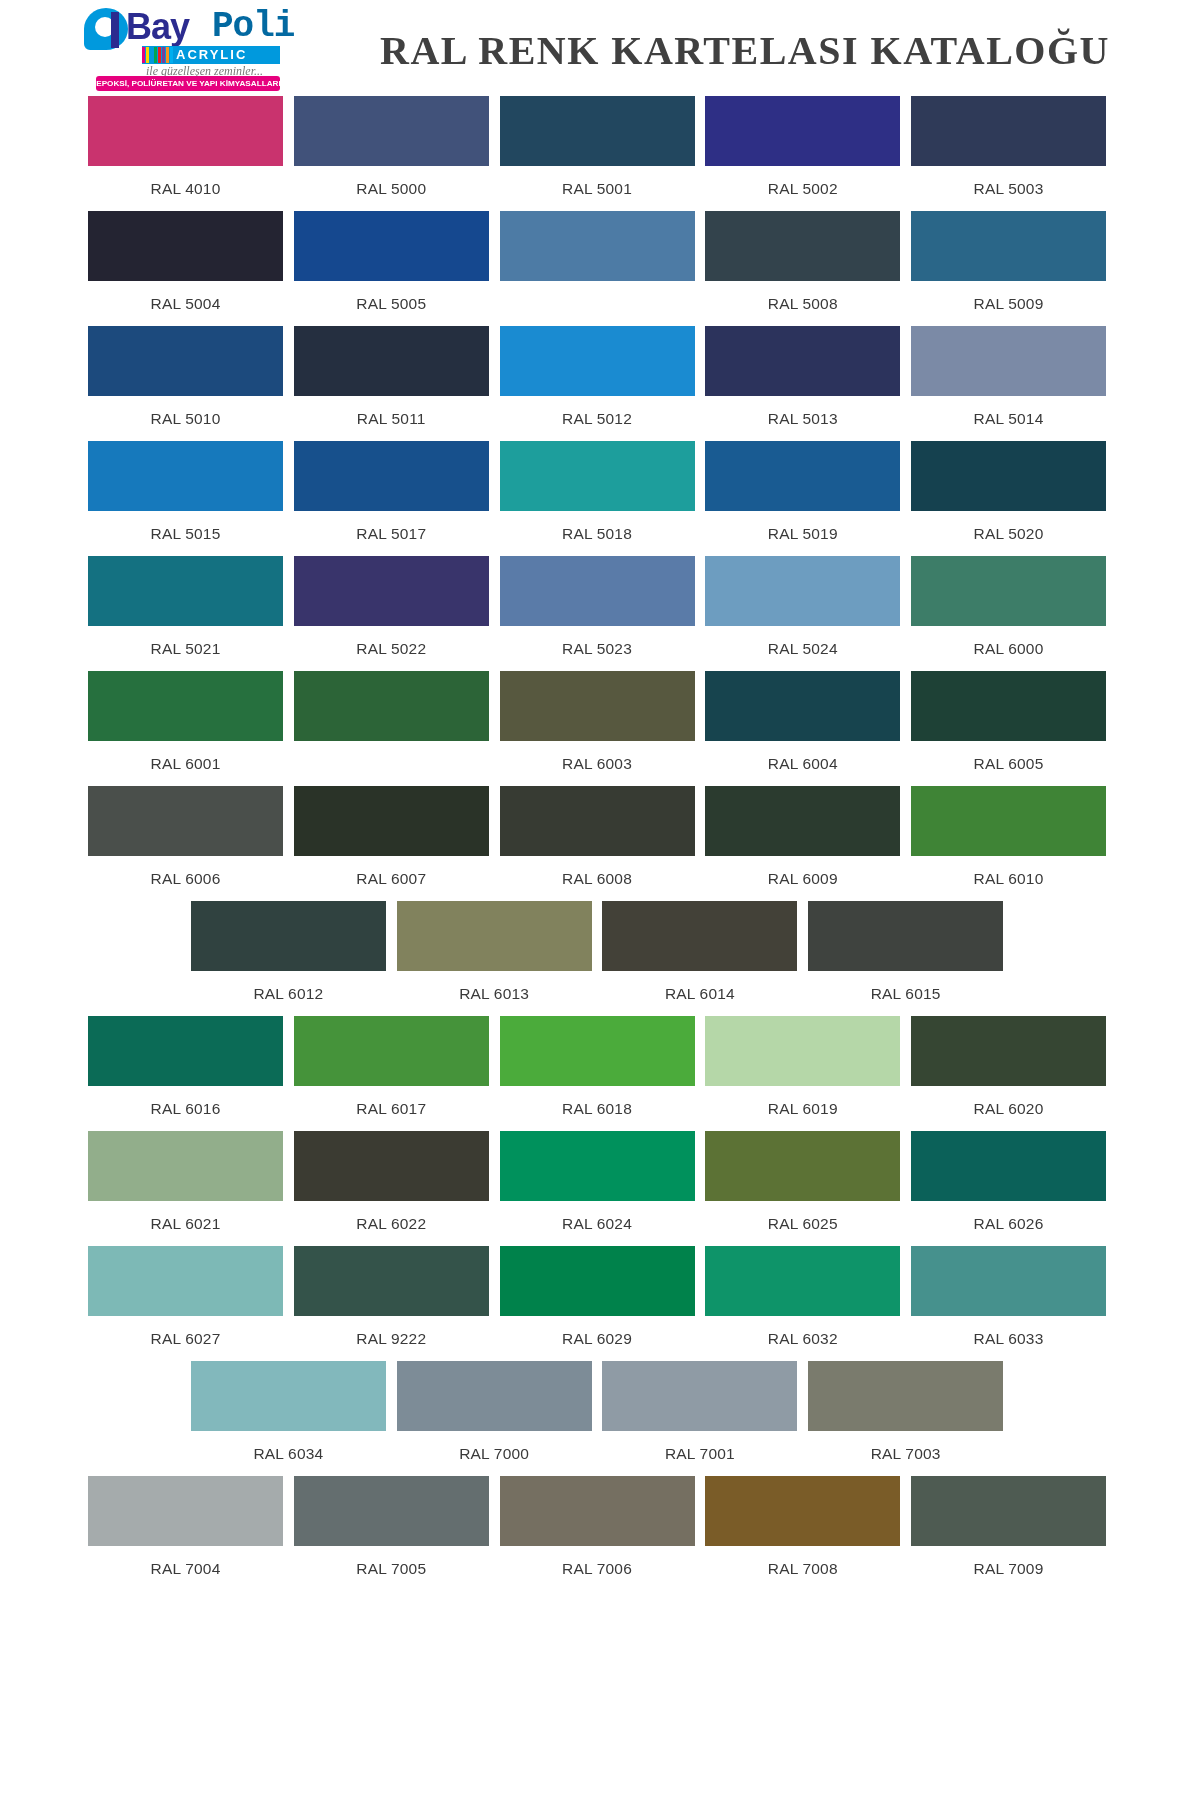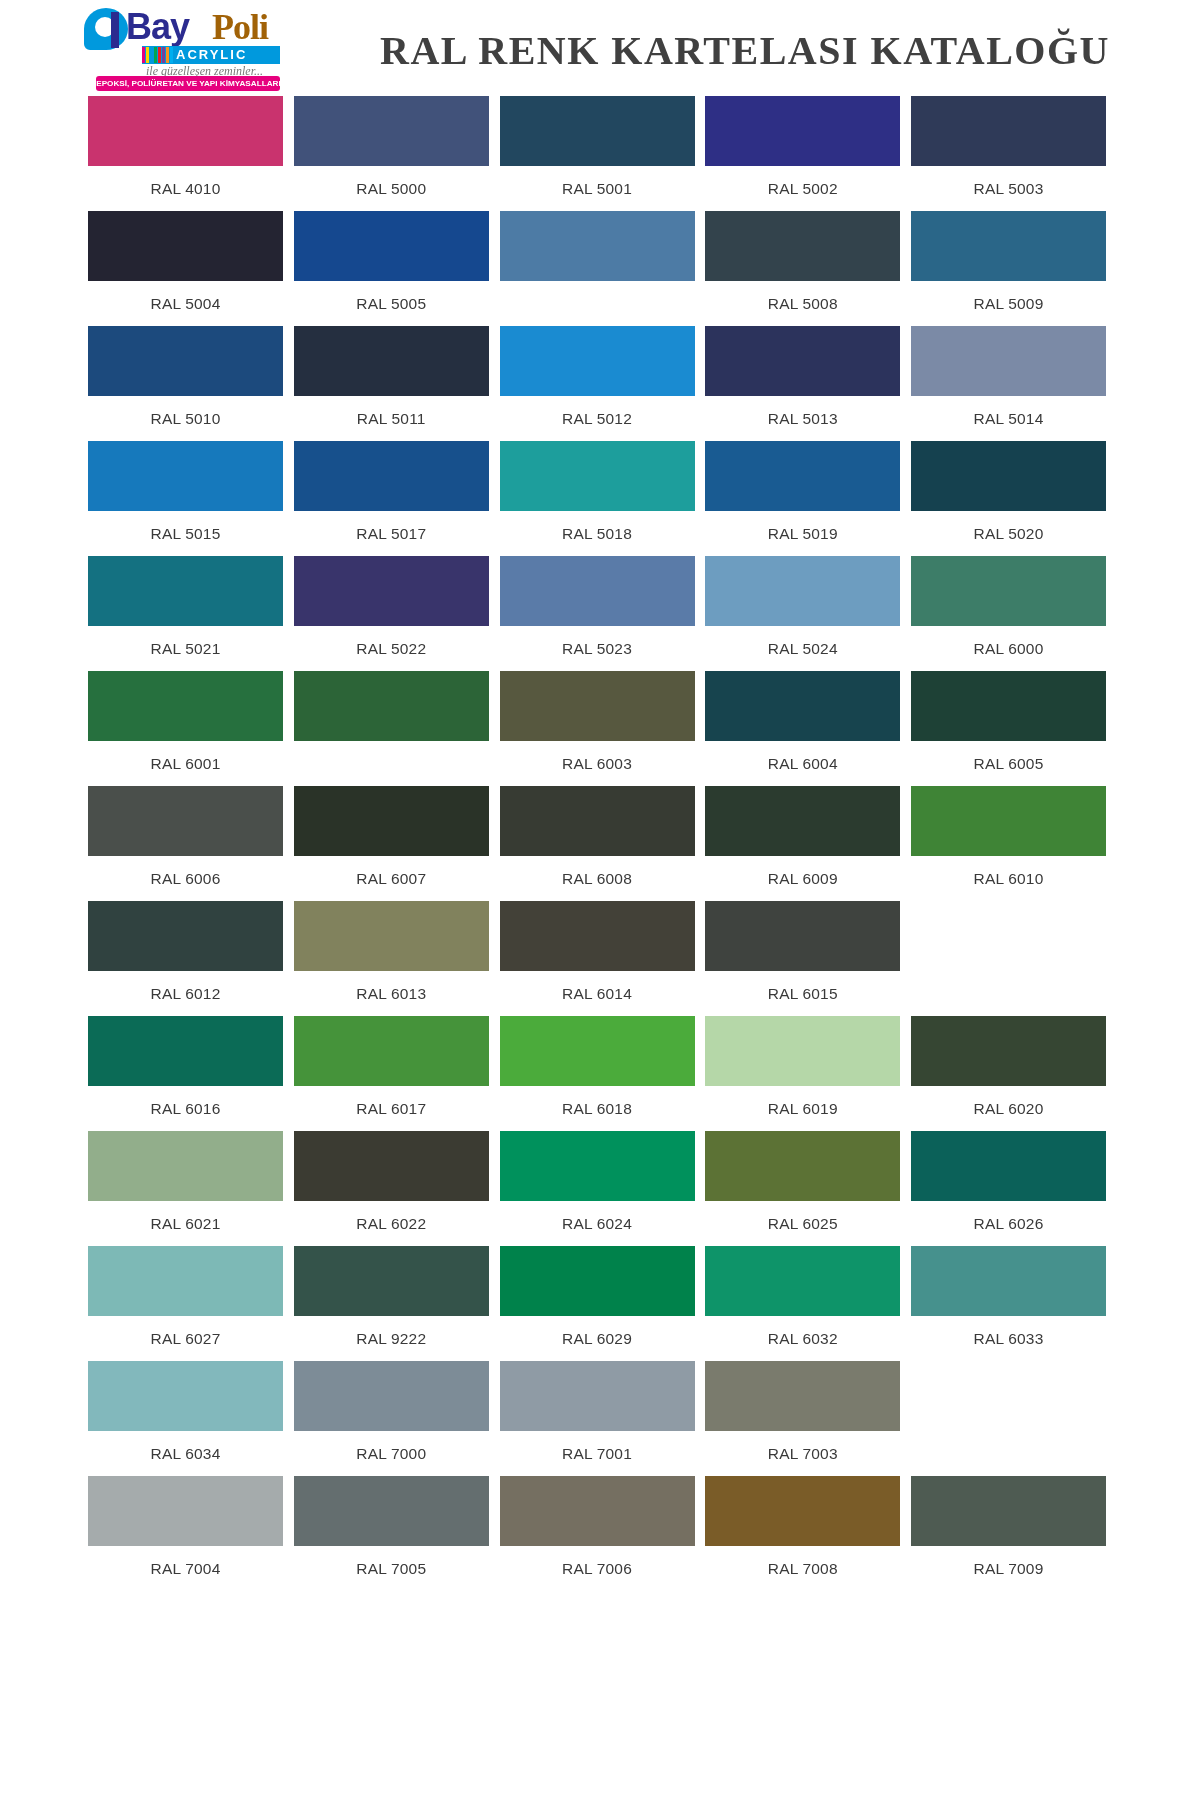--- a/index.html
+++ b/index.html
@@ -69,24 +69,24 @@
     font-family: "Liberation Sans", sans-serif;
     font-weight: bold;
     font-size: 36px;
     color: #2b2b8f;
     letter-spacing: -1px;
   }
   .logo-poli {
     position: absolute;
     left: 128px;
     top: 0px;
-    font-family: Liberation Serif, serif;
+    font-family: Liberation Mono, monospace;
     font-weight: bold;
     font-size: 36px;
-    color: #a16207;
+    color: #0369a1;
     letter-spacing: -1px;
     text-align: center;
   }
   .logo-acrylic-bar {
     position: absolute;
     left: 58px;
     top: 40px;
     width: 138px;
     height: 18px;
     background: #0099dd;
@@ -165,20 +165,21 @@
   .grid {
     position: absolute;
     left: 88px;
     top: 96px;
     width: 1018px;
   }
   .row {
     display: flex;
     width: 1018px;
     height: 115px;
+    justify-content: center;
   }
   .cell {
     width: 195px;
     margin-right: 10.75px;
     display: flex;
     flex-direction: column;
   }
   .cell:last-child { margin-right: 0; }
   .swatch {
     width: 195px;

